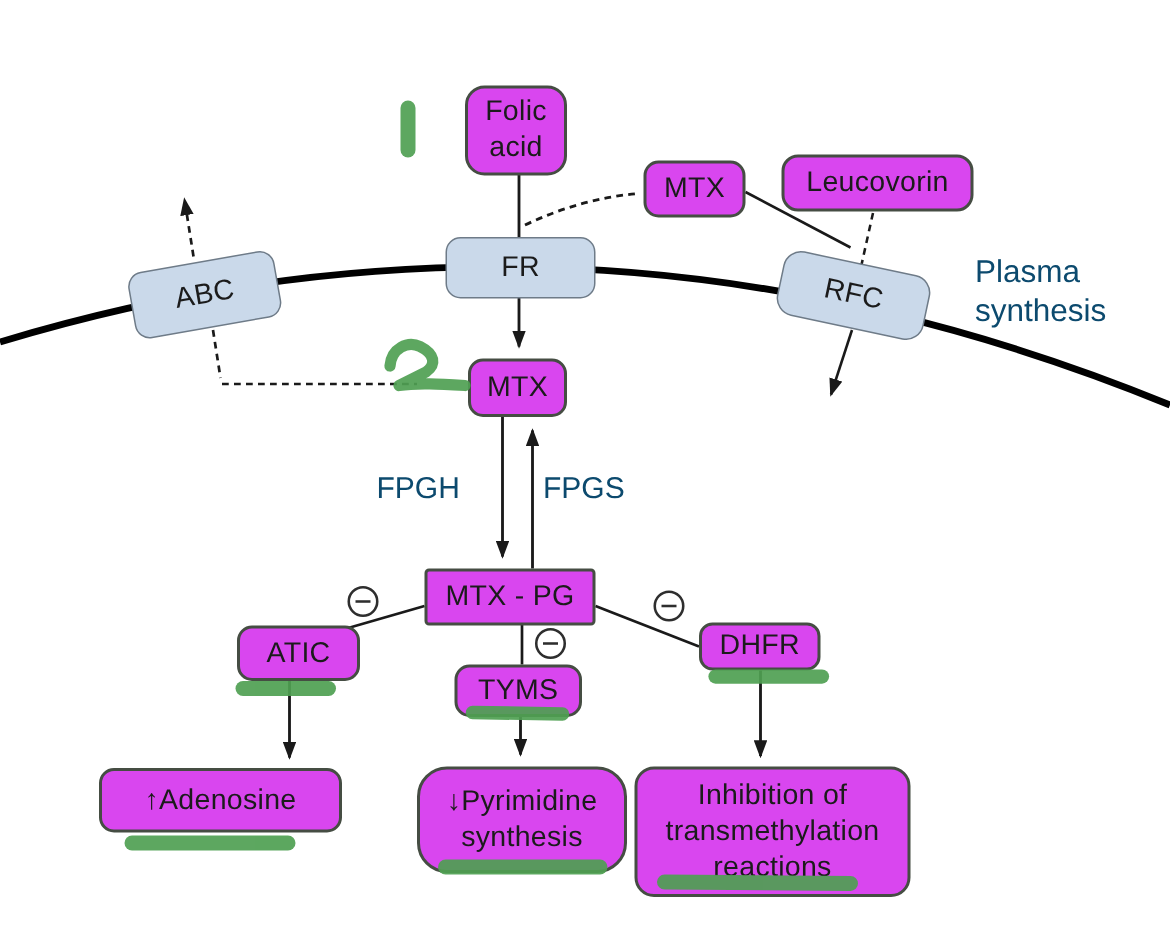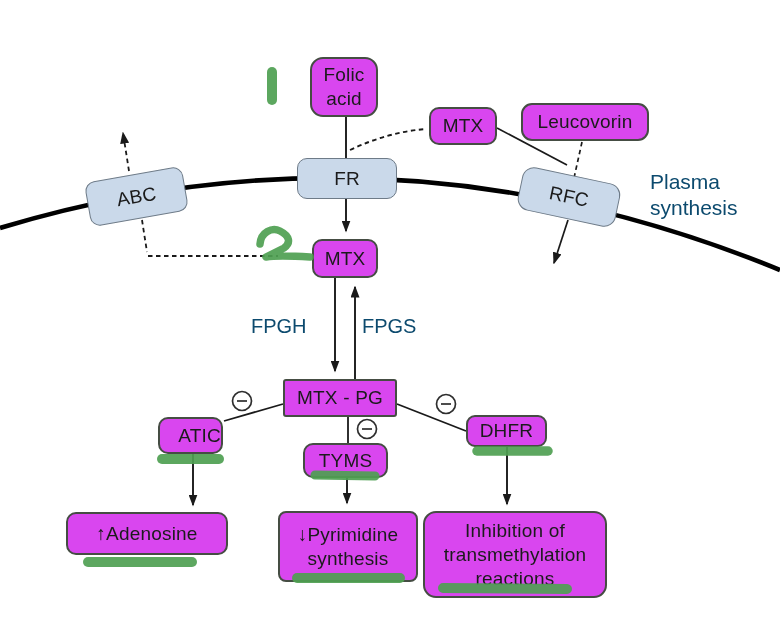--- a/index.html
+++ b/index.html
@@ -121,37 +121,37 @@
     <span>FPGH</span>
   </div>
   <div class="floating-label small-label" style="left:362px;top:313px;width:72px;">
     <span>FPGS</span>
   </div>
 
   <div class="node green" style="left:283px;top:379px;width:114px;height:38px;border-radius:3px;">
     <span>MTX - PG</span>
   </div>
 
-  <div class="node green" style="left:158px;top:417px;width:65px;height:37px;align-items:flex-end;">
+  <div class="node green" style="left:158px;top:417px;width:82px;height:37px;">
     <span>ATIC</span>
   </div>
 
   <div class="node green" style="left:303px;top:443px;width:85px;height:35px;">
     <span>TYMS</span>
   </div>
 
   <div class="node green" style="left:466px;top:415px;width:81px;height:32px;border-radius:9px;justify-content:center;">
     <span>DHFR</span>
   </div>
 
   <div class="node green" style="left:66px;top:512px;width:162px;height:43px;">
     <span>↑Adenosine</span>
   </div>
 
-  <div class="node green" style="left:278px;top:511px;width:140px;height:71px;border-radius:8px;">
+  <div class="node green" style="left:278px;top:511px;width:140px;height:71px;border-radius:20px;">
     <span>↓Pyrimidine</span>
     <span>synthesis</span>
   </div>
 
   <div class="node green" style="left:423px;top:511px;width:184px;height:87px;border-radius:13px;text-align:right;">
     <span>Inhibition of</span>
     <span>transmethylation</span>
     <span>reactions</span>
   </div>
 

